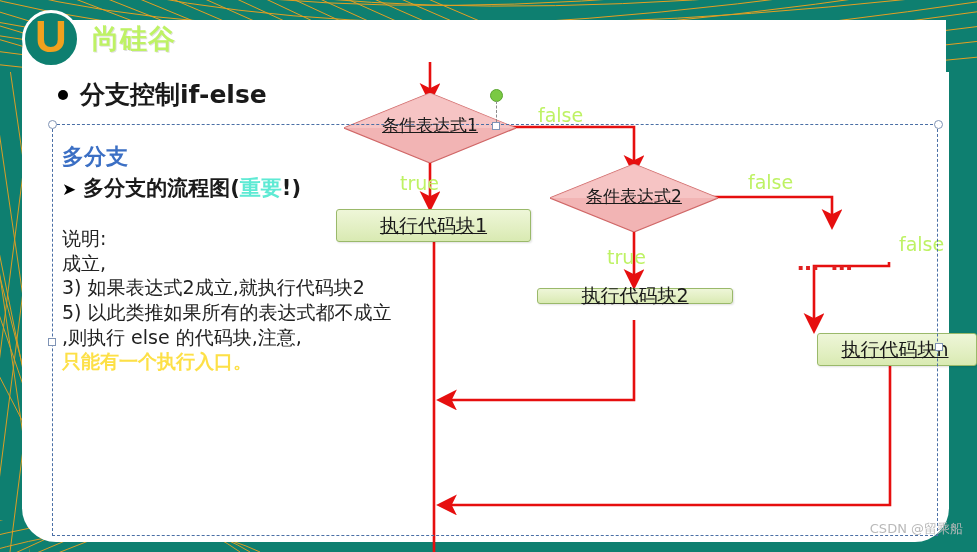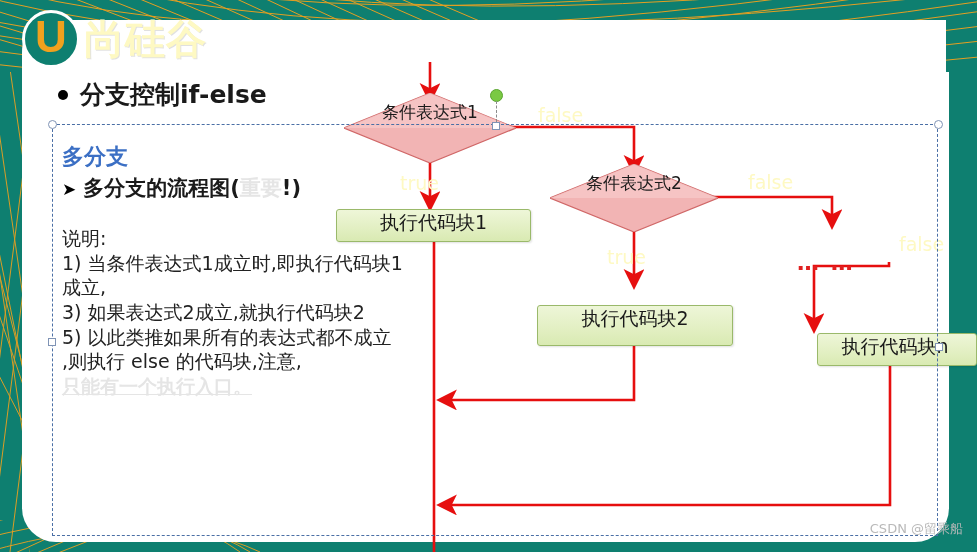--- a/index.html
+++ b/index.html
@@ -39,22 +39,22 @@
     display:flex; align-items:center; justify-content:center;
     border:3px solid #ffffff;
     flex:0 0 auto;
   }
   #logo-mark .u {
     font-family:"Liberation Sans", sans-serif;
     font-weight:bold; font-size:44px; color:#f0a11e; line-height:1;
     margin-top:-4px;
   }
   #logo-text {
-    margin-left:4px; font-family:"DejaVu Sans", sans-serif;
-    font-size:40px; font-weight:bold; color:#fef9c3; letter-spacing:1px;
+    margin-left:12px; font-family:"DejaVu Sans", sans-serif;
+    font-size:27px; font-weight:bold; color:#bef264; letter-spacing:1px;
     text-shadow: 1px 1px 0 rgba(0,0,0,.12);
     white-space:nowrap;
   }
 
   
   #slide-title {
     position:absolute; left:58px; top:78px;
     font-size:25px; font-weight:bold; color:#1a1a1a;
     font-family:"DejaVu Sans","Liberation Sans", sans-serif;
     display:flex; align-items:center; gap:12px;
@@ -82,30 +82,30 @@
   #sub-heading {
     font-family:"DejaVu Sans","Liberation Sans", sans-serif;
     font-size:22px; font-weight:bold; color:#3b6fc4; margin:12px 0 2px 0;
   }
   #sub-point {
     font-family:"DejaVu Sans","Liberation Sans", sans-serif;
     font-size:21px; font-weight:bold; color:#1a1a1a;
     display:flex; align-items:baseline; gap:7px; margin-bottom:4px;
   }
   #sub-point .arrow { color:#000; font-size:17px; }
-  .hl-red { color:#e5e5e5; }
+  .hl-red { color:#5eead4; }
 
   #desc { margin-top:24px; font-family:"DejaVu Sans","Liberation Sans", sans-serif; }
   #desc .line { font-size:19px; color:#222; line-height:1.30; white-space:nowrap; }
-  #desc .line.red { color:#e5e5e5; font-weight:bold;text-decoration:underline; }
+  #desc .line.red { color:#fde047; font-weight:bold; }
 
   
   #flow { position:absolute; inset:0; pointer-events:none; }
 
-  .node { position:absolute; display:flex; justify-content:center; }
+  .node { position:absolute; display:flex; align-items:center; justify-content:center;text-decoration:underline; }
 
   .diamond {
     font-family:"DejaVu Sans","Liberation Sans", sans-serif;
     font-size:17px; color:#1a1a1a; white-space:nowrap;
   }
   .diamond .shape {
     position:absolute; inset:0;
     background: linear-gradient(135deg,#f7c9c9 0%, #f3b3b3 50%, #eda0a0 100%);
     border:1px solid #d06767;
     transform: rotate(45deg);
@@ -117,21 +117,21 @@
     font-size:19px; color:#1a1a1a; white-space:nowrap;
     background: linear-gradient(180deg,#eef6d8 0%, #e2efc2 60%, #d9eab2 100%);
     border:1px solid #9ab96a;
     border-radius:3px;
     box-shadow: 1px 1px 2px rgba(0,0,0,.12);
   }
 
   .edge-label {
     position:absolute;
     font-family:"DejaVu Sans","Liberation Sans", sans-serif;
-    font-size:19px; color:#fef9c3; white-space:nowrap;
+    font-size:19px; color:#bef264; white-space:nowrap;
   }
   .ellipsis-label {
     position:absolute; color:#e02020; font-size:22px;
     font-family:"DejaVu Sans","Liberation Sans", sans-serif;
     letter-spacing:2px; font-weight:bold; white-space:nowrap;
   }
 
   
   #watermark {
     position:absolute; right:14px; bottom:14px;
@@ -275,21 +275,20 @@
 
 <div id="text-block">
   <div id="sub-heading">多分支</div>
   <div id="sub-point">
     <span class="arrow">➤</span>
     <span><span>多分支的流程图(</span><span class="hl-red">重要</span><span>!)</span></span>
   </div>
 
   <div id="desc">
     <div class="line">说明:</div>
-    <div class="line">1) 当条件表达式1成立时,即执行代码块1</div>
     <div class="line">成立,</div>
     <div class="line">3) 如果表达式2成立,就执行代码块2</div>
     <div class="line">5) 以此类推如果所有的表达式都不成立</div>
     <div class="line">,则执行 else 的代码块,注意,</div>
     <div class="line red">只能有一个执行入口。</div>
   </div>
 </div>
 
 <svg id="flow" width="977" height="552" viewBox="0 0 977 552">
   <defs>
@@ -336,21 +335,21 @@
       <polygon points="84,0 168,34 84,68 0,34" fill="#f2b4b4" stroke="#d06767" stroke-width="1.2"></polygon>
       <polygon points="84,0 168,34 84,34 0,34" fill="#f7c9c9" opacity="0.75"></polygon>
     </svg>
     <span class="label" style="margin-top:-3px;">条件表达式2</span>
   </div>
 
   <div class="node procbox" style="left:336px; top:209px; width:195px; height:33px;">
     <span>执行代码块1</span>
   </div>
 
-  <div class="node procbox" style="left:537px; top:305px; width:196px; height:41px;">
+  <div class="node procbox" style="left:537px; top:288px; width:196px; height:16px;">
     <span>执行代码块2</span>
   </div>
 
   <div class="node procbox" style="left:817px; top:333px; width:160px; height:33px;">
     <span style="margin-left:-4px;">执行代码块n</span>
   </div>
 
   <div class="edge-label" style="left:538px; top:104px;">false</div>
   <div class="edge-label" style="left:400px; top:172px;">true</div>
   <div class="edge-label" style="left:748px; top:171px;">false</div>

